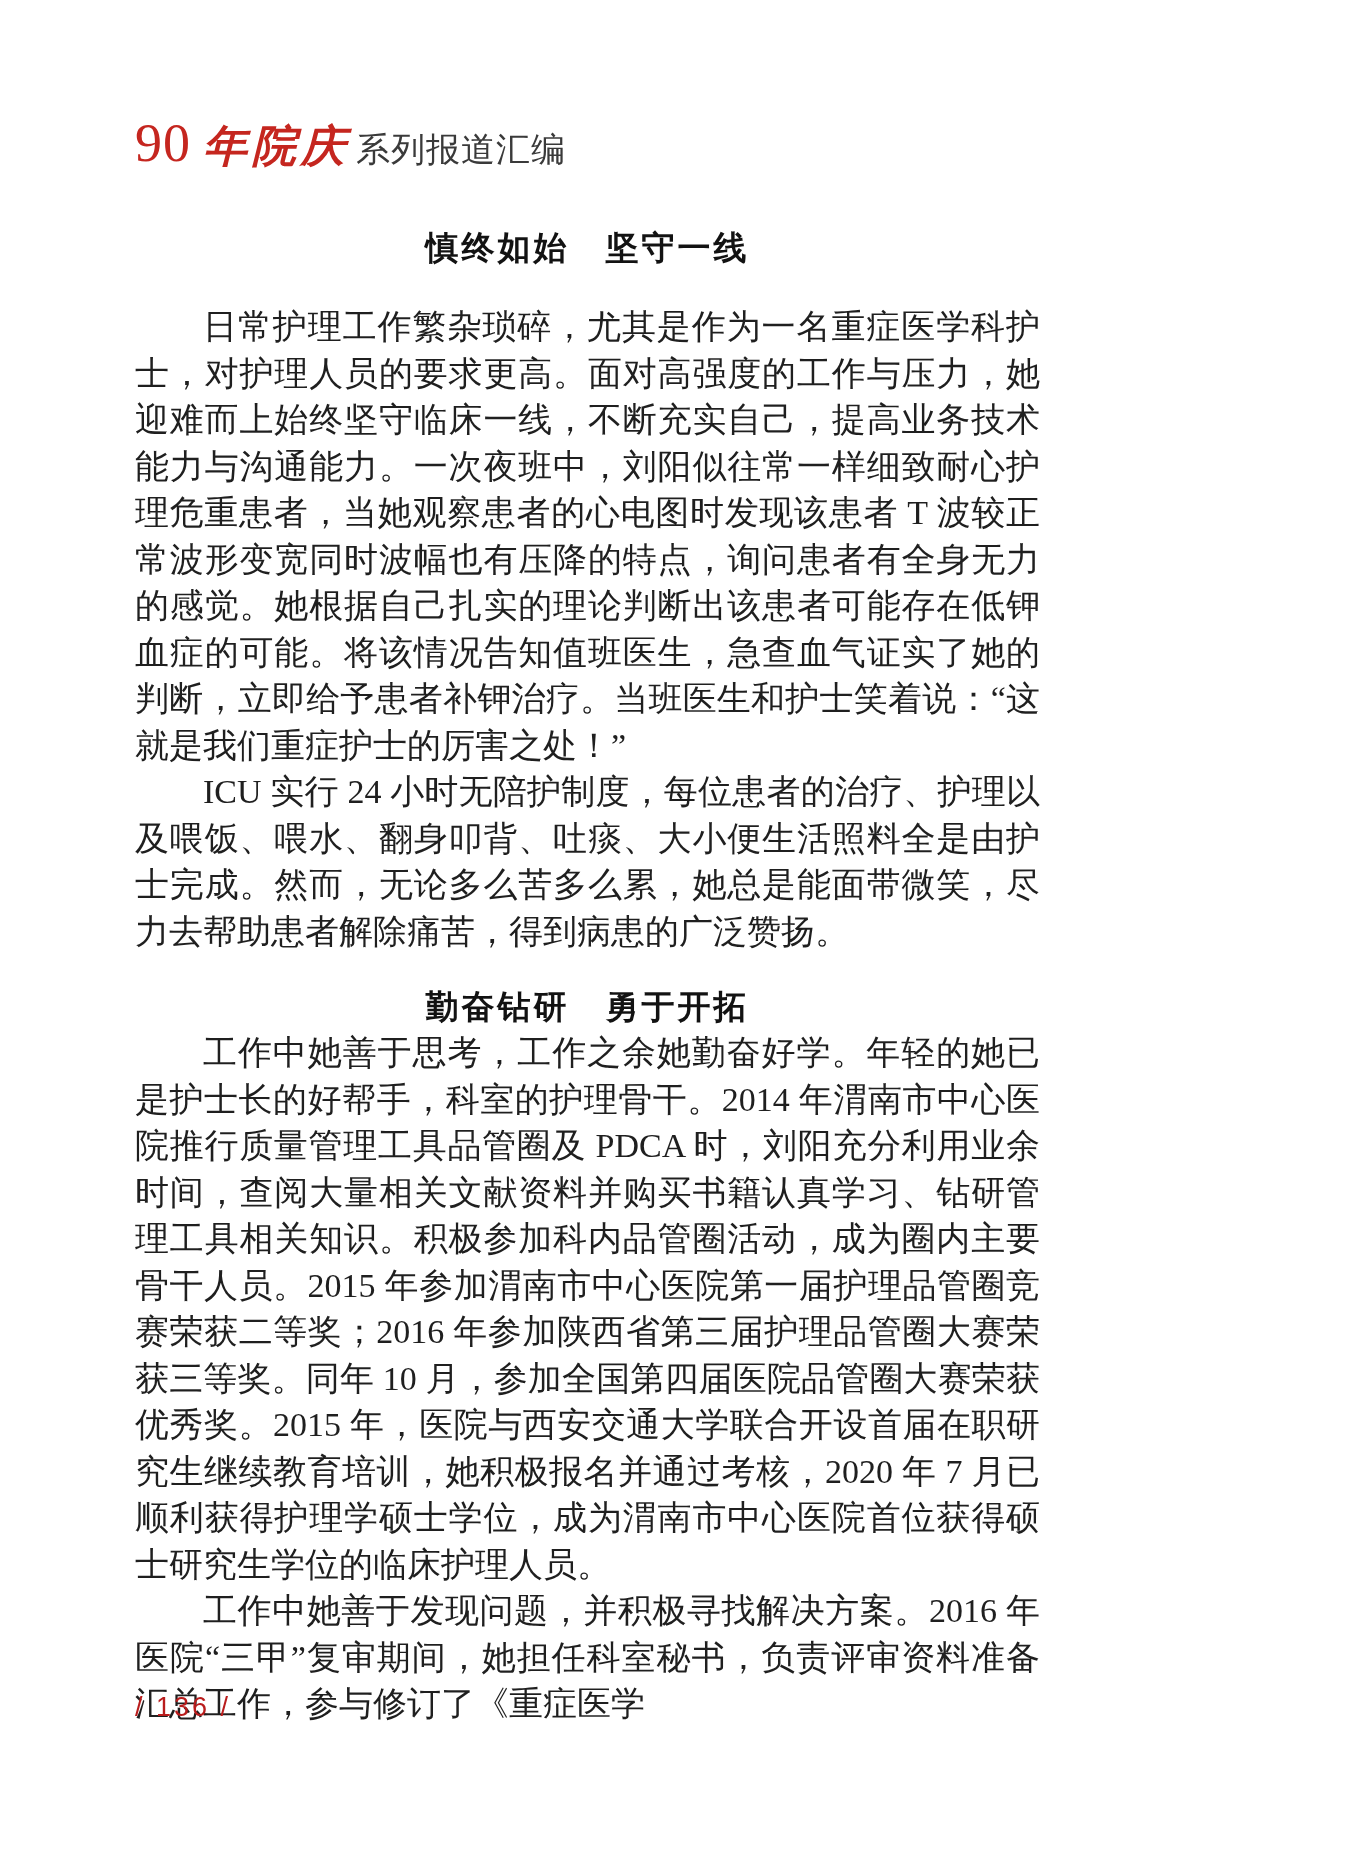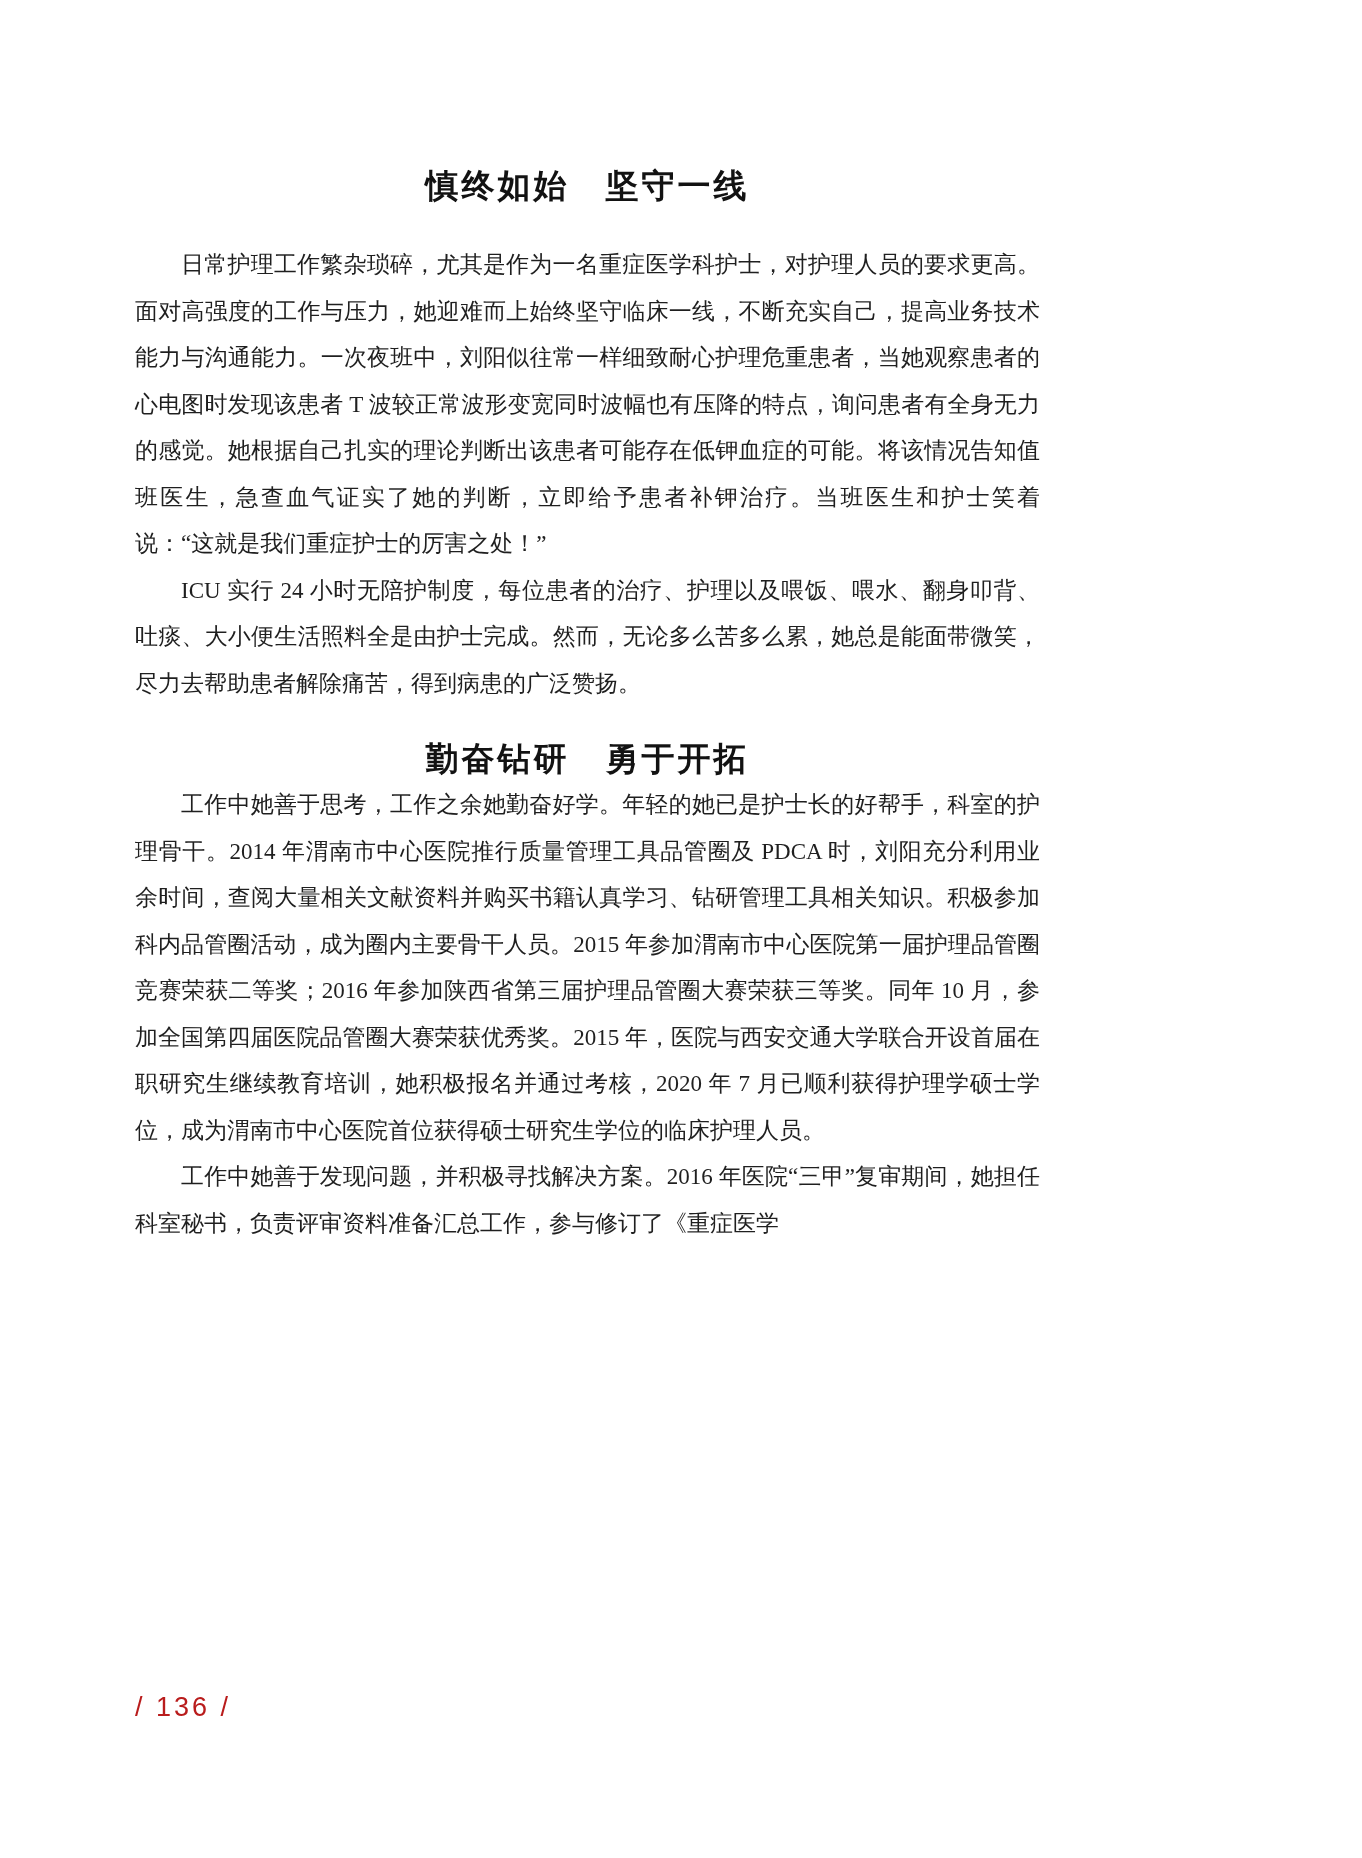--- a/index.html
+++ b/index.html
@@ -62,21 +62,21 @@
   }
   .section-title.first {
     margin-top: 52px;
     margin-bottom: 33px;
   }
   .section-title.second {
     margin-top: 30px;
   }
   
   .body-para {
-    font-size: 23px;
+    font-size: 34px;
     line-height: 46.5px;
     text-align: justify;
     text-indent: 2em;
     margin: 0;
     color: #1f1f1f;
     font-family: "Liberation Serif", "DejaVu Serif", serif;
   }
   
   .page-number {
     position: absolute;
@@ -87,20 +87,25 @@
     color: #b91c1c;
     letter-spacing: 3px;
     margin-top: 12px;
   }
 </style>
 </head>
 <body>
 
 <div class="content">
 
+  <div class="brand">
+    <span class="brand-number">90</span>
+    <span class="brand-script">年院庆</span>
+    <span class="brand-suffix">系列报道汇编</span>
+  </div>
 
   <h2 class="section-title first">慎终如始　坚守一线</h2>
 
   <p class="body-para">日常护理工作繁杂琐碎，尤其是作为一名重症医学科护士，对护理人员的要求更高。面对高强度的工作与压力，她迎难而上始终坚守临床一线，不断充实自己，提高业务技术能力与沟通能力。一次夜班中，刘阳似往常一样细致耐心护理危重患者，当她观察患者的心电图时发现该患者 T 波较正常波形变宽同时波幅也有压降的特点，询问患者有全身无力的感觉。她根据自己扎实的理论判断出该患者可能存在低钾血症的可能。将该情况告知值班医生，急查血气证实了她的判断，立即给予患者补钾治疗。当班医生和护士笑着说：“这就是我们重症护士的厉害之处！”</p>
 
   <p class="body-para">ICU 实行 24 小时无陪护制度，每位患者的治疗、护理以及喂饭、喂水、翻身叩背、吐痰、大小便生活照料全是由护士完成。然而，无论多么苦多么累，她总是能面带微笑，尽力去帮助患者解除痛苦，得到病患的广泛赞扬。</p>
 
   <h2 class="section-title second">勤奋钻研　勇于开拓</h2>
 
   <p class="body-para">工作中她善于思考，工作之余她勤奋好学。年轻的她已是护士长的好帮手，科室的护理骨干。2014 年渭南市中心医院推行质量管理工具品管圈及 PDCA 时，刘阳充分利用业余时间，查阅大量相关文献资料并购买书籍认真学习、钻研管理工具相关知识。积极参加科内品管圈活动，成为圈内主要骨干人员。2015 年参加渭南市中心医院第一届护理品管圈竞赛荣获二等奖；2016 年参加陕西省第三届护理品管圈大赛荣获三等奖。同年 10 月，参加全国第四届医院品管圈大赛荣获优秀奖。2015 年，医院与西安交通大学联合开设首届在职研究生继续教育培训，她积极报名并通过考核，2020 年 7 月已顺利获得护理学硕士学位，成为渭南市中心医院首位获得硕士研究生学位的临床护理人员。</p>

